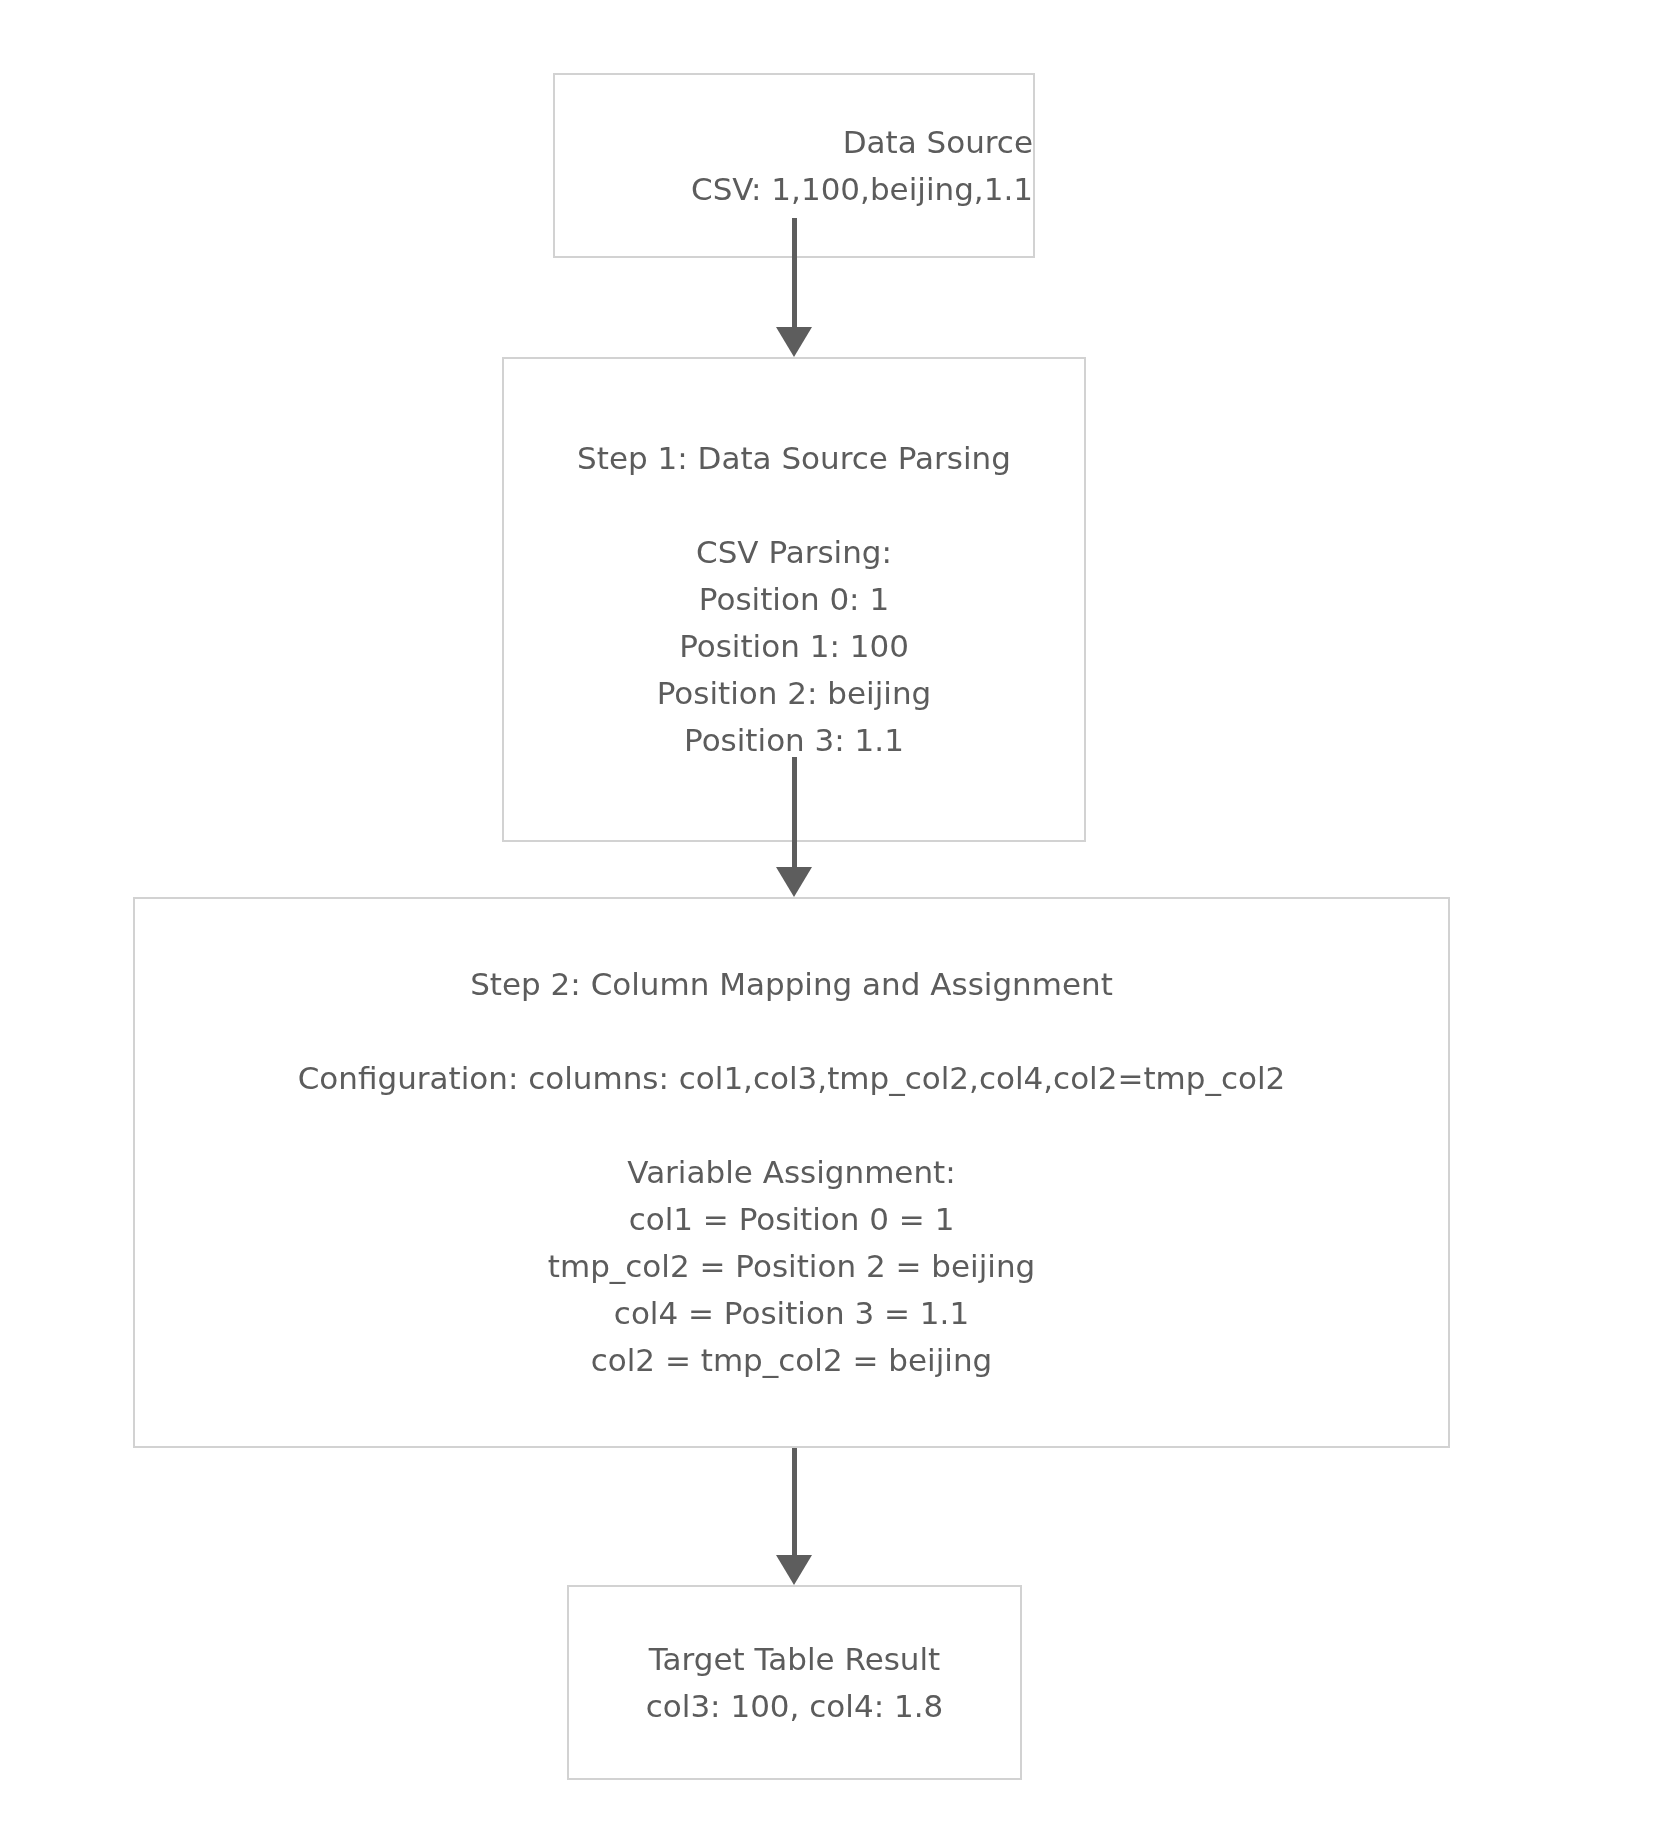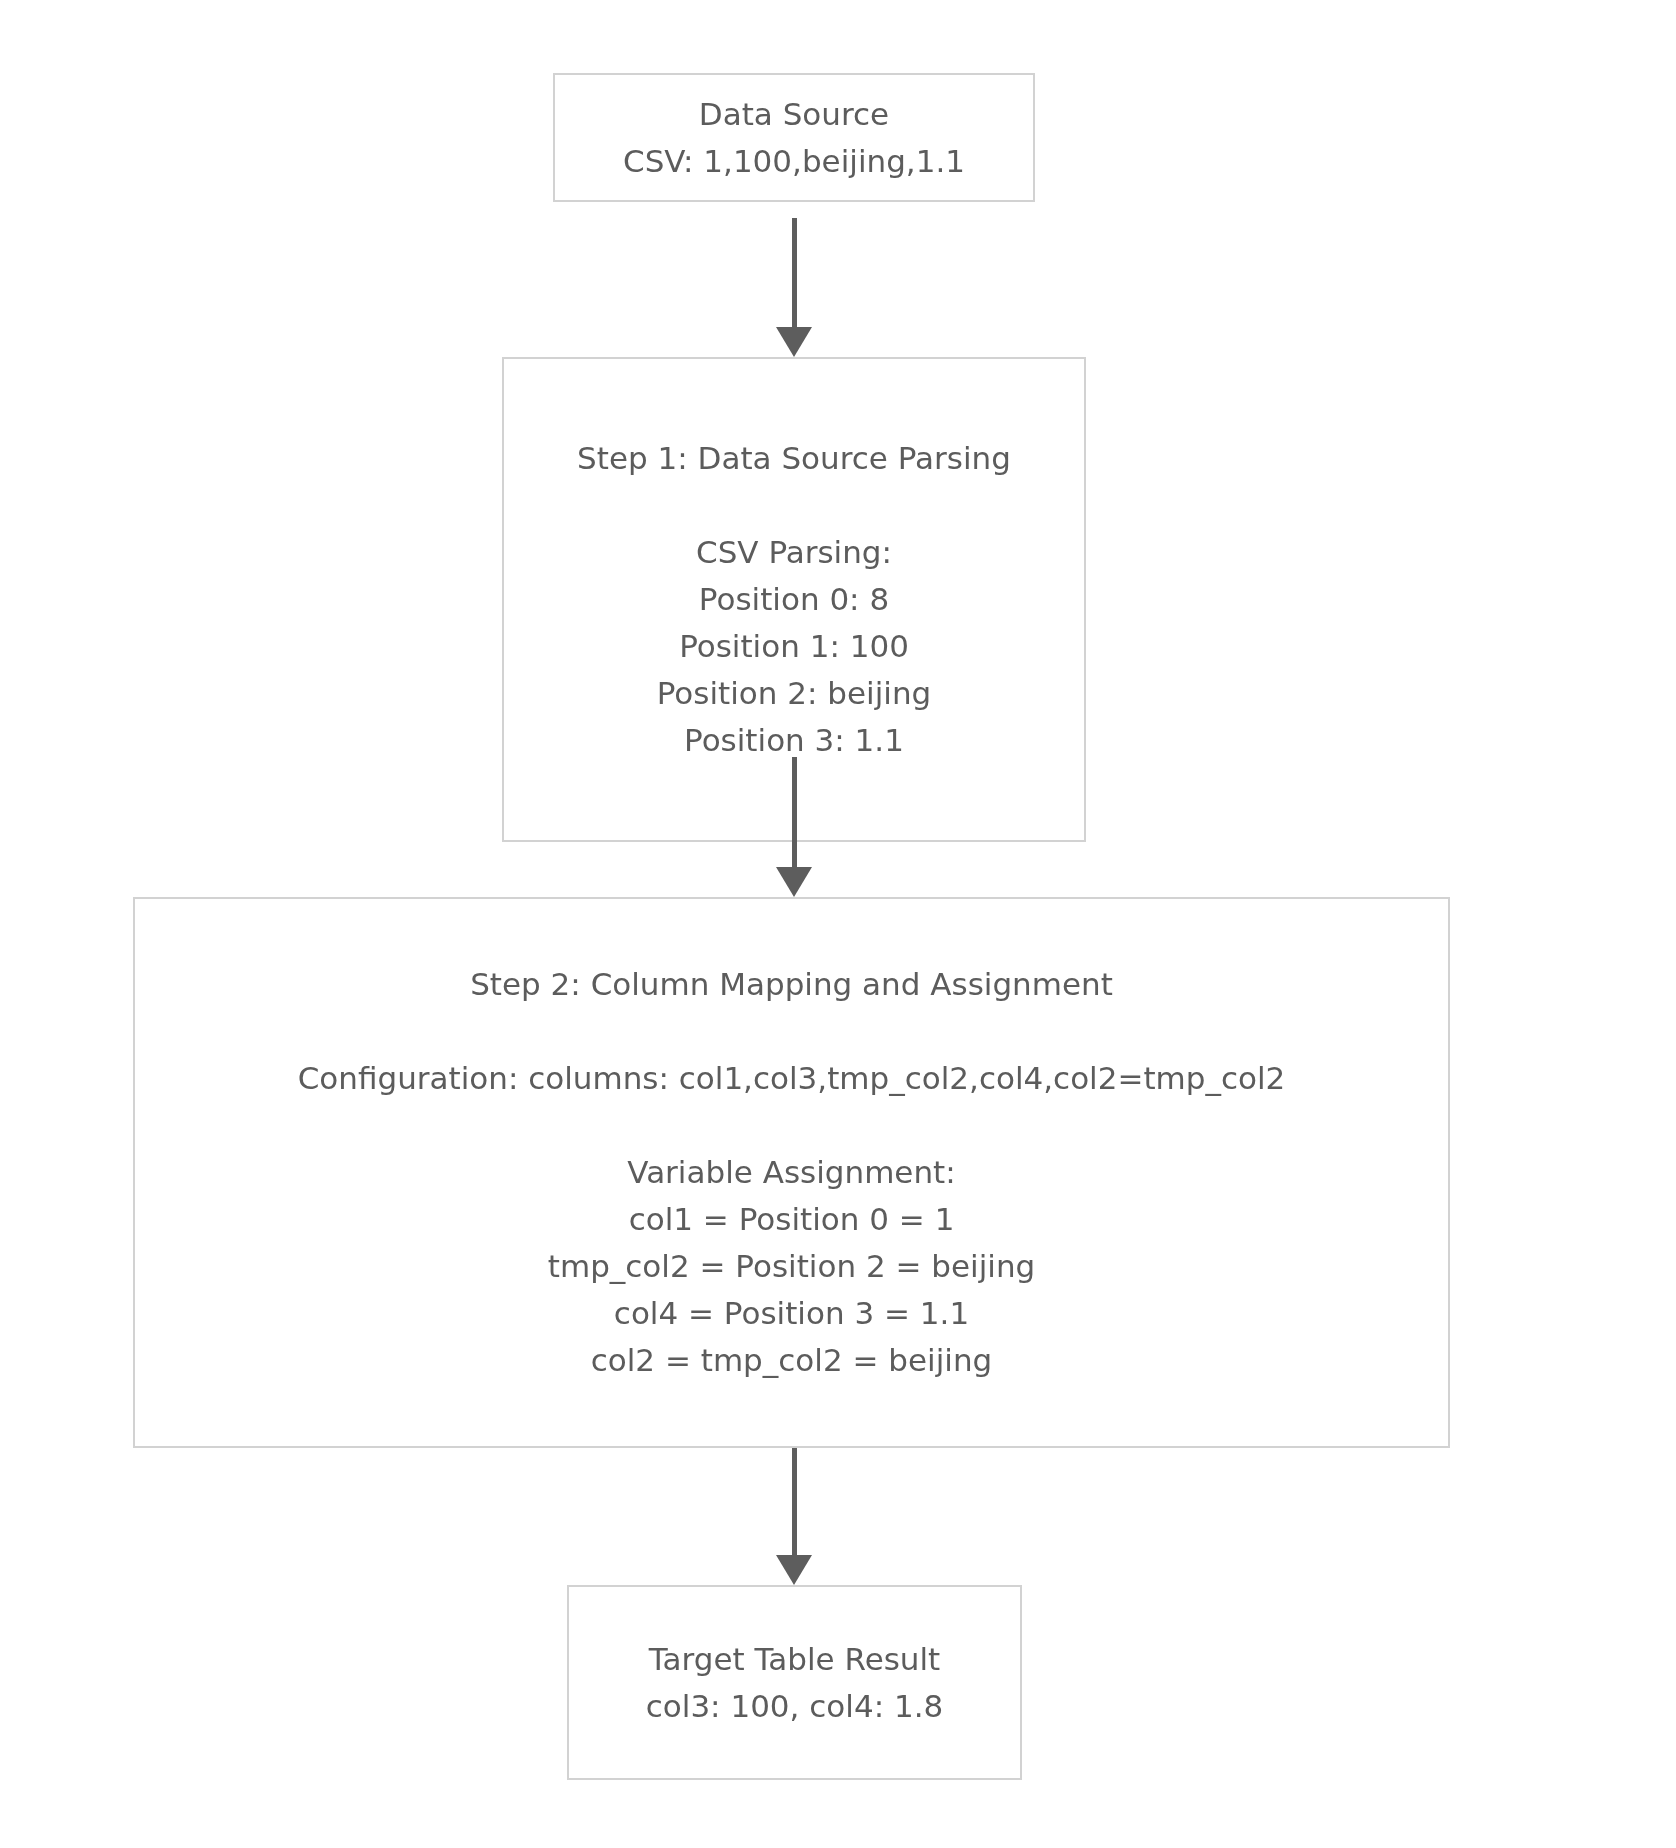--- a/index.html
+++ b/index.html
@@ -26,21 +26,21 @@
     justify-content: center;
     align-items: center;
     text-align: center;
     font-size: 31px;
     line-height: 47px;
   }
   .line {
     height: 47px;
     white-space: nowrap;
   }
-  .node-1 { left: 553px; top: 73px;   width: 482px;  height: 129px; }
+  .node-1 { left: 553px; top: 73px;   width: 482px;  height: 185px; align-items: flex-end; }
   .node-2 { left: 502px; top: 357px;  width: 584px;  height: 485px; }
   .node-3 { left: 133px; top: 897px;  width: 1317px; height: 551px; }
   .node-4 { left: 567px; top: 1585px; width: 455px;  height: 195px; }
 
   .arrow {
     position: absolute;
     left: 776px;
     width: 36px;
     display: flex;
     flex-direction: column;
@@ -74,21 +74,21 @@
 
   <div class="arrow arrow-1">
     <div class="arrow-line"></div>
     <div class="arrow-head"></div>
   </div>
 
   <div class="node node-2">
     <div class="line">Step 1: Data Source Parsing</div>
     <div class="line"></div>
     <div class="line">CSV Parsing:</div>
-    <div class="line">Position 0: 8</div>
+    <div class="line">Position 0: 1</div>
     <div class="line">Position 1: 100</div>
     <div class="line">Position 2: beijing</div>
     <div class="line">Position 3: 1.1</div>
   </div>
 
   <div class="arrow arrow-2">
     <div class="arrow-line"></div>
     <div class="arrow-head"></div>
   </div>
 

